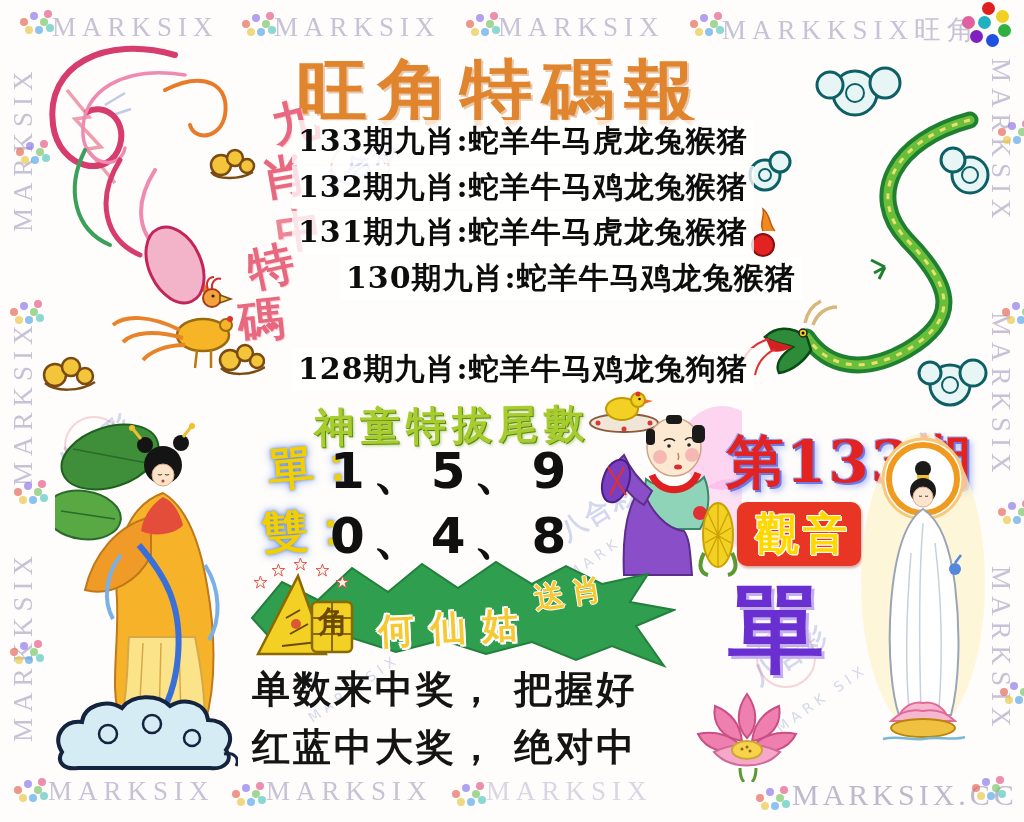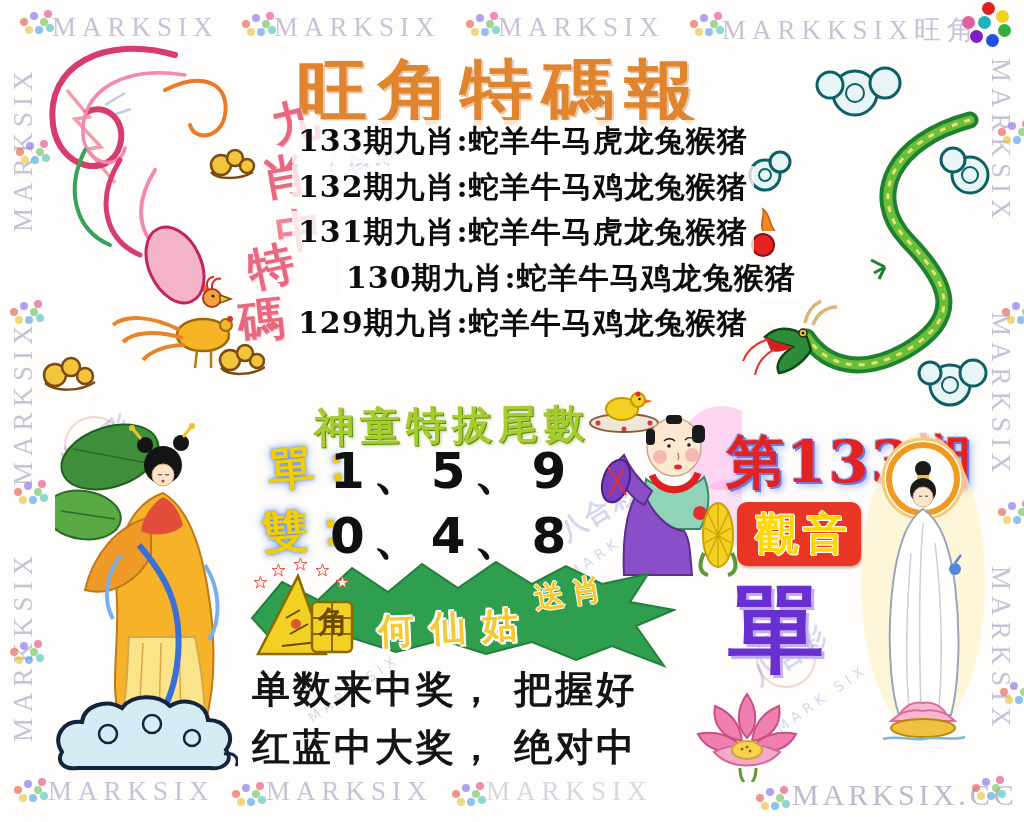--- a/index.html
+++ b/index.html
@@ -173,21 +173,21 @@
   <span class="side-char" style="left:272px;top:92px;transform:rotate(-14deg);">九</span>
   <span class="side-char" style="left:262px;top:146px;transform:rotate(-10deg);">肖</span>
   <span class="side-char" style="left:276px;top:200px;transform:rotate(-8deg);opacity:.8;">中</span>
   <span class="side-char" style="left:248px;top:236px;transform:rotate(-12deg);">特</span>
   <span class="side-char" style="left:238px;top:290px;transform:rotate(-6deg);">碼</span>
 
   <div class="row" style="top:120px;">133期九肖:蛇羊牛马虎龙兔猴猪</div>
   <div class="row" style="top:166px;">132期九肖:蛇羊牛马鸡龙兔猴猪</div>
   <div class="row" style="top:211px;">131期九肖:蛇羊牛马虎龙兔猴猪</div>
   <div class="row" style="top:257px;margin-left:48px;">130期九肖:蛇羊牛马鸡龙兔猴猪</div>
-  <div class="row" style="top:302px;">129期九肖:蛇羊牛马鸡龙兔猴猪</div>
+  <div class="row" style="top:348px;">128期九肖:蛇羊牛马鸡龙兔狗猪</div>
 
   <div class="tail-heading">神童特拔尾數</div>
   <span class="parity-label" style="left:268px;top:436px;transform:rotate(-5deg);">單：</span>
   <span class="parity-values" style="top:438px;">1、5、9</span>
   <span class="parity-label" style="left:262px;top:500px;transform:rotate(-4deg);">雙：</span>
   <span class="parity-values" style="top:503px;">0、4、8</span>
 
   <svg class="abs" style="left:572px;top:383px;" width="170" height="195" viewBox="0 0 170 195">
     <circle cx="150" cy="65" r="42" fill="#ff7ad9" opacity="0.3"></circle>
     <circle cx="158" cy="130" r="34" fill="#ff7ad9" opacity="0.22"></circle>

